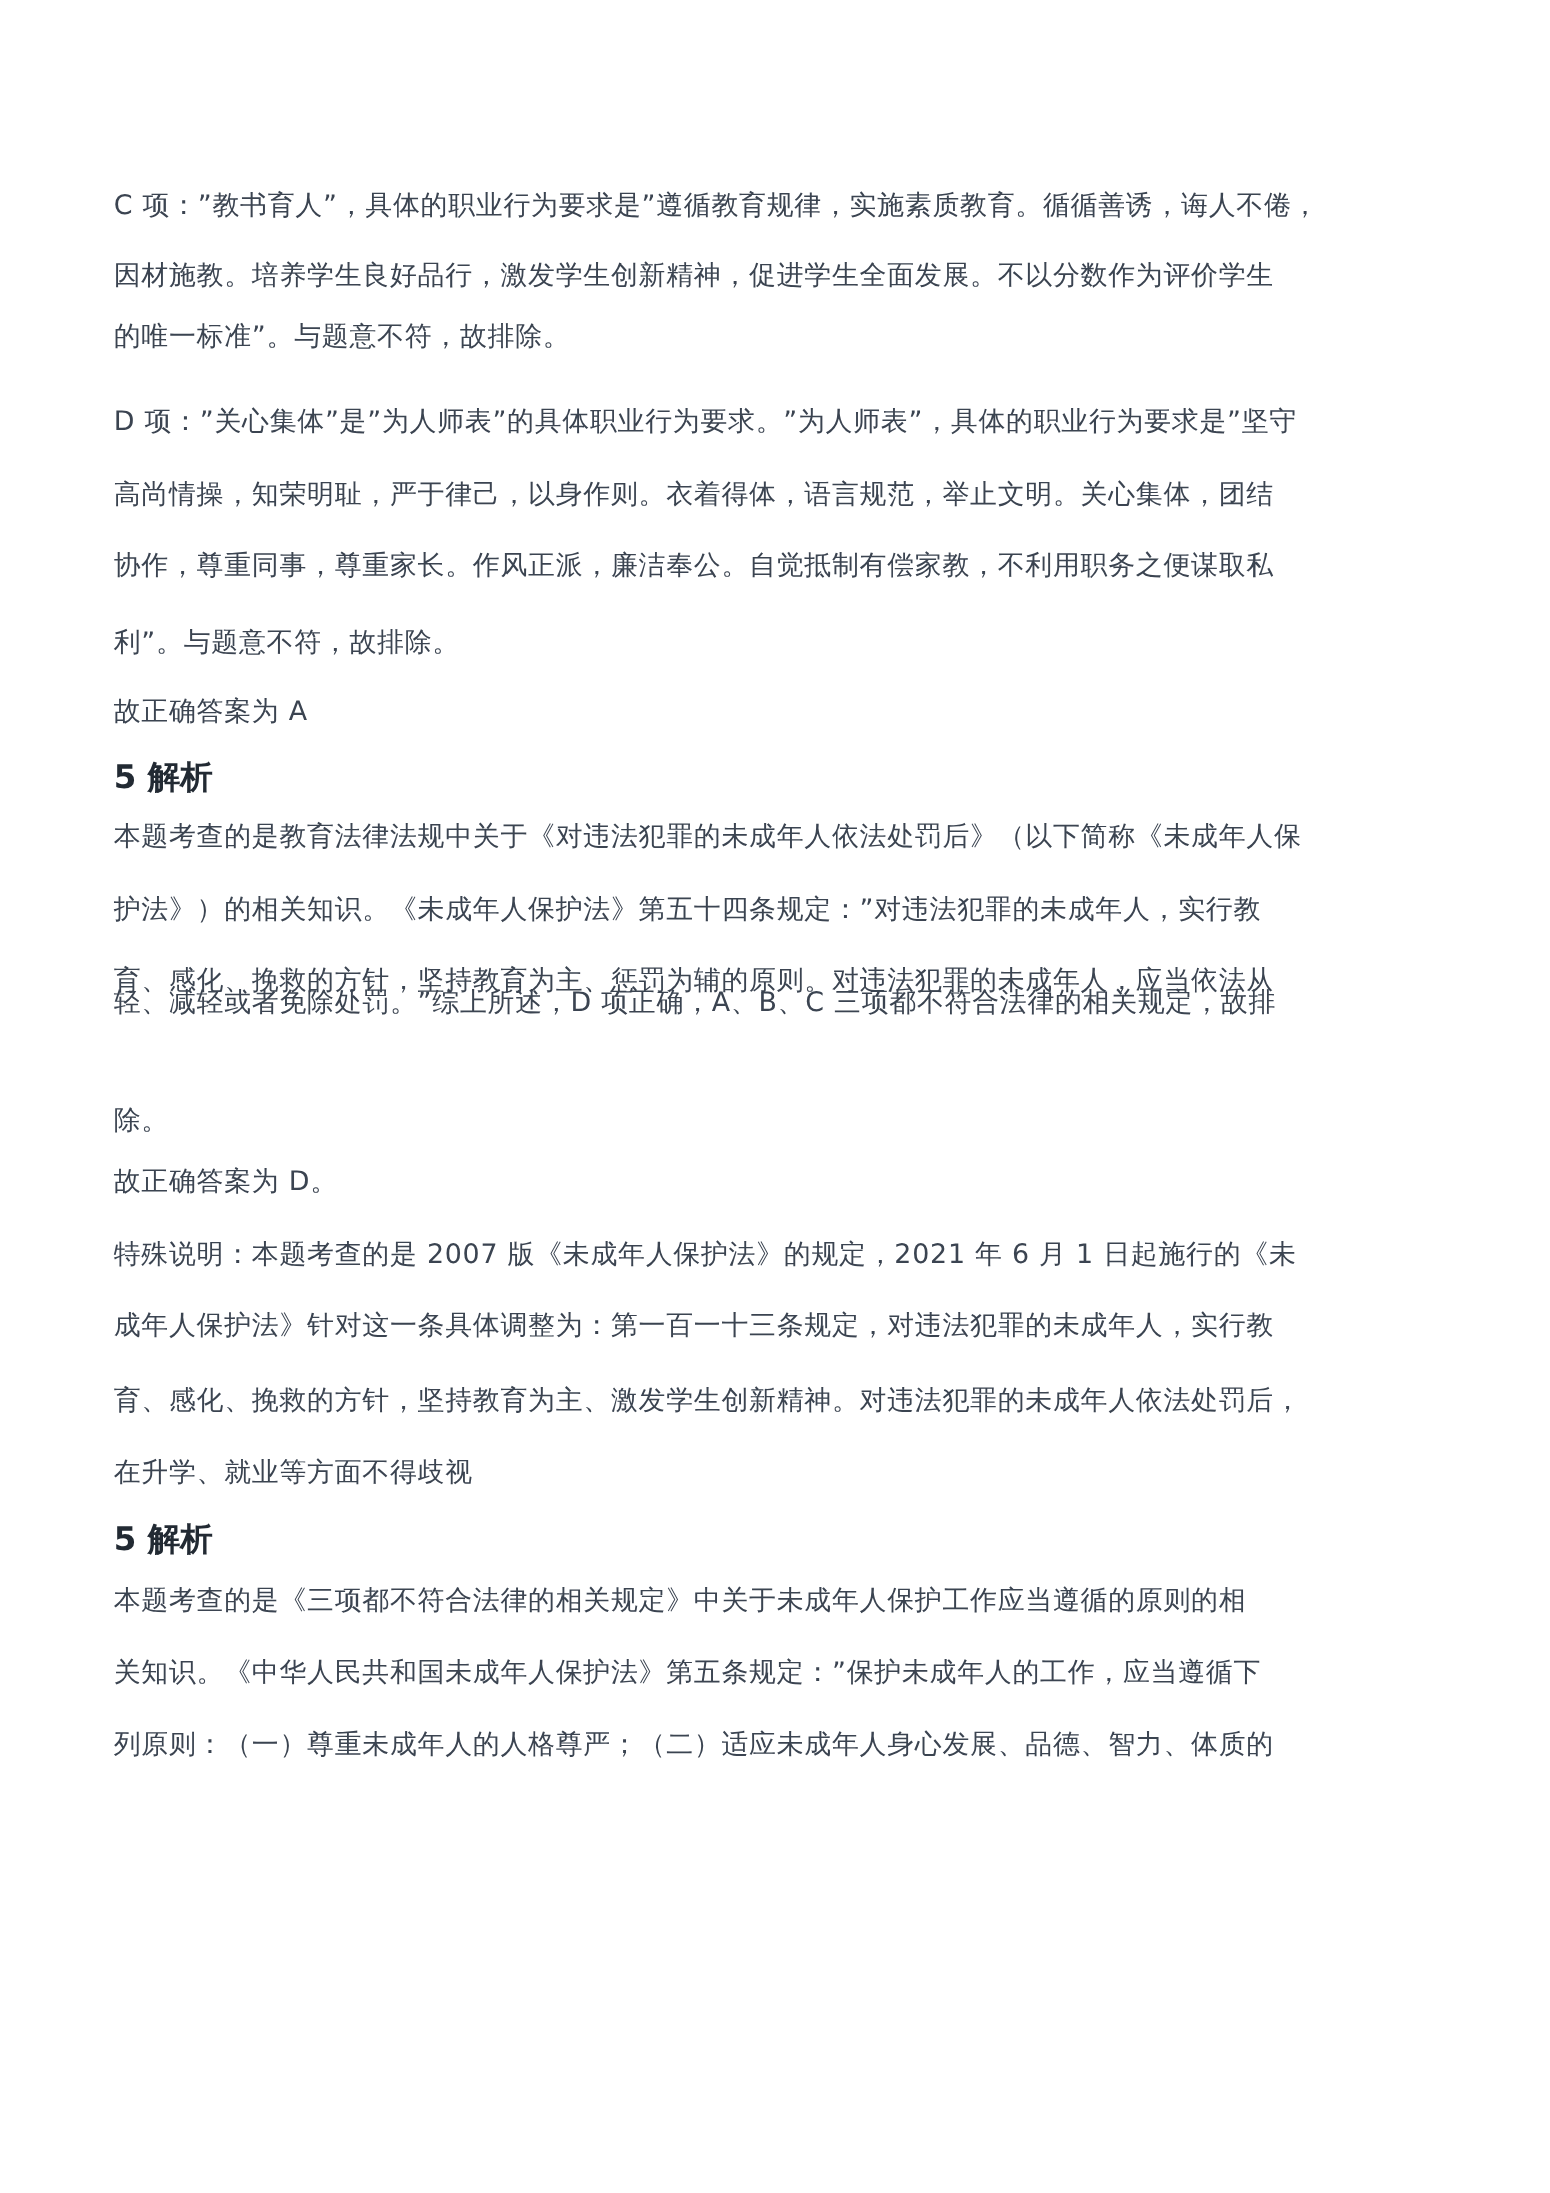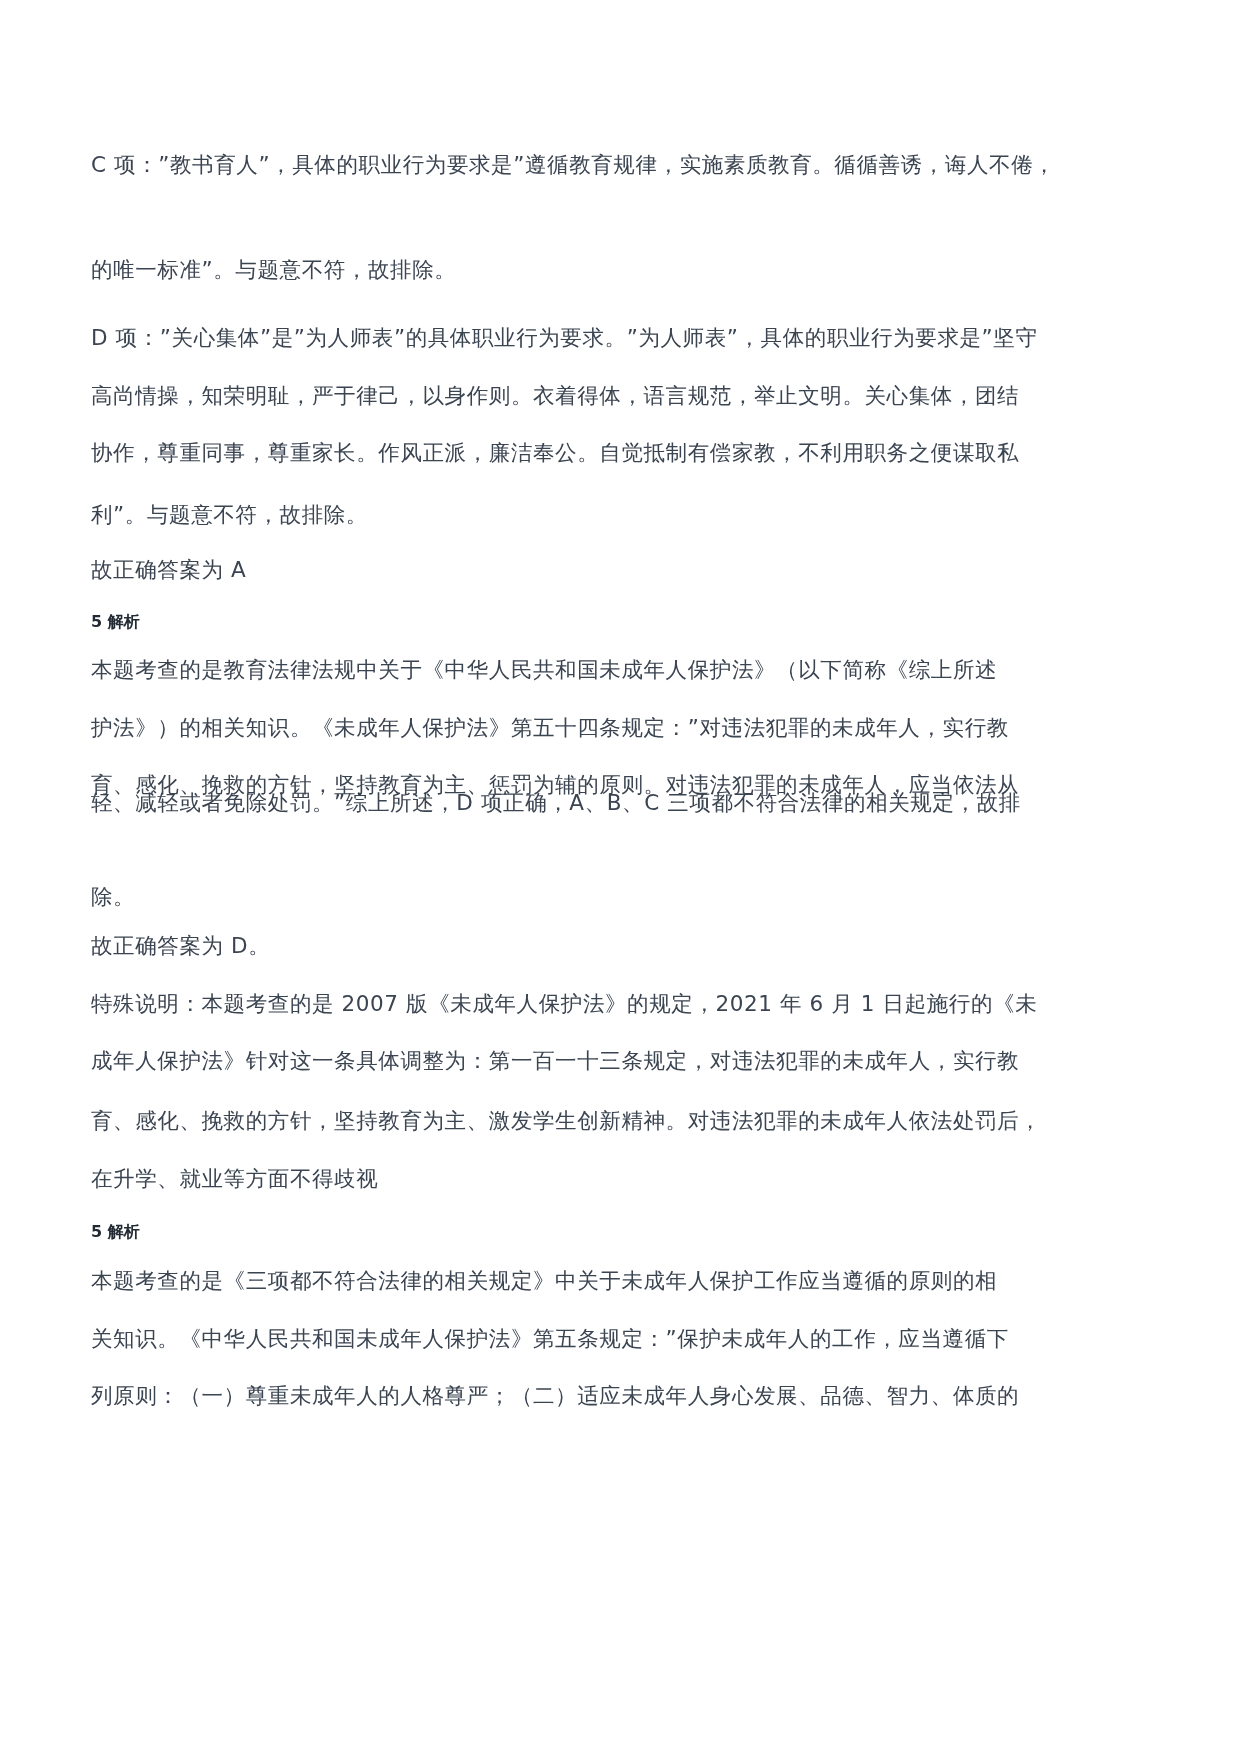--- a/index.html
+++ b/index.html
@@ -9,41 +9,42 @@
     color: #3b4451;
   }
   .page { position: absolute; left: 0; top: 0; width: 1240px; height: 1754px; }
   .line {
     position: absolute; left: 91px;
     font-size: 21.5px; line-height: 28px; white-space: nowrap;
     letter-spacing: 0.6px;
   }
   .heading {
     position: absolute; left: 91px;
-    font-size: 16px; line-height: 28px; font-weight: bold;
+    font-size: 26px; line-height: 28px; font-weight: bold;
     color: #222a33; white-space: nowrap;
   }
 </style>
 </head>
 <body>
 
 <div class="page">
 
   <div class="line" style="top:151px">C 项：”教书育人”，具体的职业行为要求是”遵循教育规律，实施素质教育。循循善诱，诲人不倦，</div>
+  <div class="line" style="top:207px">因材施教。培养学生良好品行，激发学生创新精神，促进学生全面发展。不以分数作为评价学生</div>
   <div class="line" style="top:256px">的唯一标准”。与题意不符，故排除。</div>
 
   <div class="line" style="top:324px">D 项：”关心集体”是”为人师表”的具体职业行为要求。”为人师表”，具体的职业行为要求是”坚守</div>
   <div class="line" style="top:382px">高尚情操，知荣明耻，严于律己，以身作则。衣着得体，语言规范，举止文明。关心集体，团结</div>
   <div class="line" style="top:439px">协作，尊重同事，尊重家长。作风正派，廉洁奉公。自觉抵制有偿家教，不利用职务之便谋取私</div>
   <div class="line" style="top:501px">利”。与题意不符，故排除。</div>
 
   <div class="line" style="top:556px">故正确答案为 A</div>
 
   <div class="heading" style="top:608px">5 解析</div>
-  <div class="line" style="top:656px">本题考查的是教育法律法规中关于《中华人民共和国未成年人保护法》（以下简称《综上所述</div>
+  <div class="line" style="top:656px">本题考查的是教育法律法规中关于《对违法犯罪的未成年人依法处罚后》（以下简称《未成年人保</div>
   <div class="line" style="top:714px">护法》）的相关知识。《未成年人保护法》第五十四条规定：”对违法犯罪的未成年人，实行教</div>
   <div class="line" style="top:771px">育、感化、挽救的方针，坚持教育为主、惩罚为辅的原则。对违法犯罪的未成年人，应当依法从</div>
   <div class="line" style="top:789px">轻、减轻或者免除处罚。”综上所述，D 项正确，A、B、C 三项都不符合法律的相关规定，故排</div>
   <div class="line" style="top:883px">除。</div>
   <div class="line" style="top:932px">故正确答案为 D。</div>
 
   <div class="line" style="top:990px">特殊说明：本题考查的是 2007 版《未成年人保护法》的规定，2021 年 6 月 1 日起施行的《未</div>
   <div class="line" style="top:1047px">成年人保护法》针对这一条具体调整为：第一百一十三条规定，对违法犯罪的未成年人，实行教</div>
   <div class="line" style="top:1107px">育、感化、挽救的方针，坚持教育为主、激发学生创新精神。对违法犯罪的未成年人依法处罚后，</div>
   <div class="line" style="top:1165px">在升学、就业等方面不得歧视</div>

